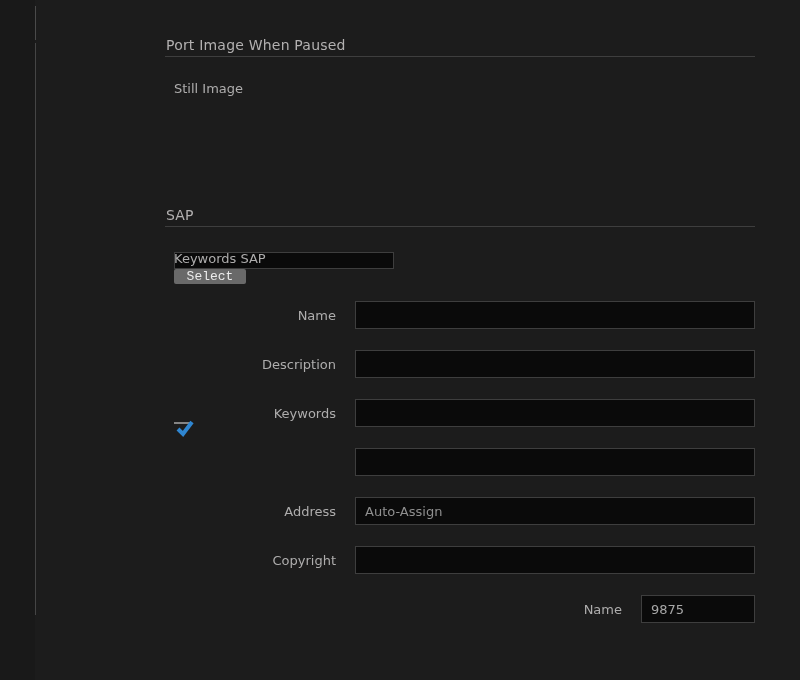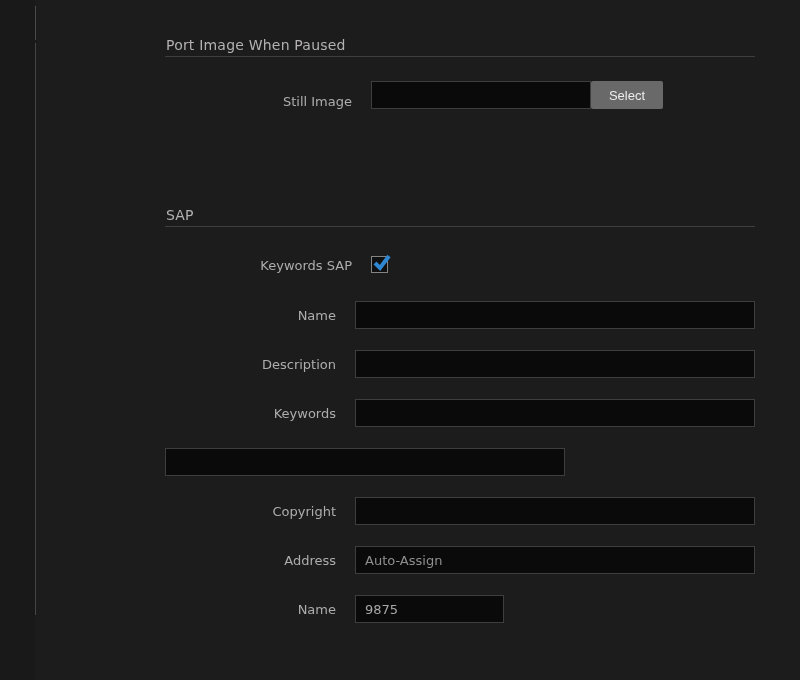--- a/index.html
+++ b/index.html
@@ -33,39 +33,40 @@
     position: absolute; left: 165px;
     width: 590px; height: 1px;
     background: #3e3e3e;
   }
   #title-still { top: 37px; }
   #rule-still  { top: 56px; }
   #title-sap   { top: 207px; }
   #rule-sap    { top: 226px; }
 
   .row {
-    position: absolute; left: 181px;
-    display: flex; align-items: flex-end;
+    position: absolute; left: 174px;
+    display: flex; align-items: flex-start;
     height: 28px;
+    flex-direction: column;
   }
   .row .lbl {
     flex: 0 0 171px;
     text-align: right;
     margin-right: 19px;
     font-size: 13px;
     color: #aeadad;
     white-space: nowrap;
   }
   #row-still-image { top: 81px; }
   #row-transmit    { top: 251px; height: 22px; }
 
   .sap-fields { position: absolute; left: 165px; top: 301px; }
   .field-row {
     display: flex; align-items: center;
-    height: 28px; margin-bottom: 21px;
+    height: 28px; margin-bottom: 21px; justify-content: flex-end;
   }
   .field-row .lbl {
     flex: 0 0 171px;
     text-align: right;
     margin-right: 19px;
     font-size: 13px;
     color: #aeadad;
     white-space: nowrap;
   }
 
@@ -75,30 +76,30 @@
     background: #0a0a0a;
     border: 1px solid #3e3e3e;
     color: #a8a8a8;
     font-family: "DejaVu Sans", "Liberation Sans", sans-serif;
     font-size: 13px;
     padding: 0 9px;
     outline: none;
   }
   input[type="text"]::placeholder { color: #8f8f8f; opacity: 1; }
   input.still-input { width: 220px; }
-  input.port-input  { width: 149px; }
+  input.port-input  { width: 114px; }
 
   .select-btn {
     height: 28px; width: 72px;
     margin-left: 0;
     background: #696969;
     color: #ececec;
     border: none;
     border-radius: 2px;
-    font-family: Liberation Sans, sans-serif;
+    font-family: Liberation Mono, monospace;
     font-size: 13px;
     cursor: pointer;
   }
 
   .checkbox {
     position: relative;
     width: 17px; height: 17px;
     background: #101010;
     border: 1px solid #848484;
     cursor: pointer;
@@ -147,24 +148,24 @@
     <input type="text" value="" style="">
   </div>
   <div class="field-row">
     <span class="lbl">Keywords</span>
     <input type="text" value="" style="">
   </div>
   <div class="field-row">
     <input type="text" value="" style="">
   </div>
   <div class="field-row">
+    <span class="lbl">Address</span>
+    <input type="text" placeholder="Auto-Assign" style="">
+  </div>
+  <div class="field-row">
     <span class="lbl">Copyright</span>
     <input type="text" value="" style="">
-  </div>
-  <div class="field-row">
-    <span class="lbl">Address</span>
-    <input type="text" placeholder="Auto-Assign" style="">
   </div>
   <div class="field-row">
     <span class="lbl">Name</span>
     <input type="text" class="port-input" value="9875" style="">
   </div>
 </div>
 
 </body></html>

